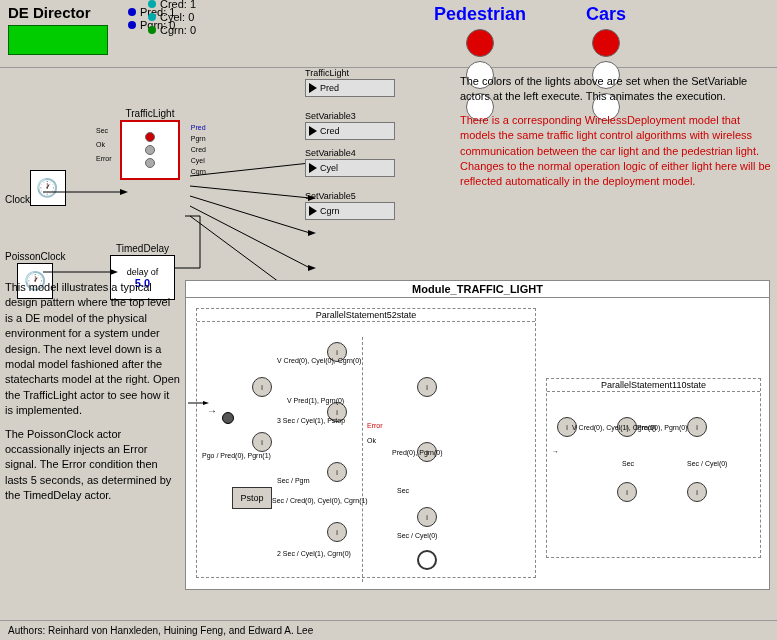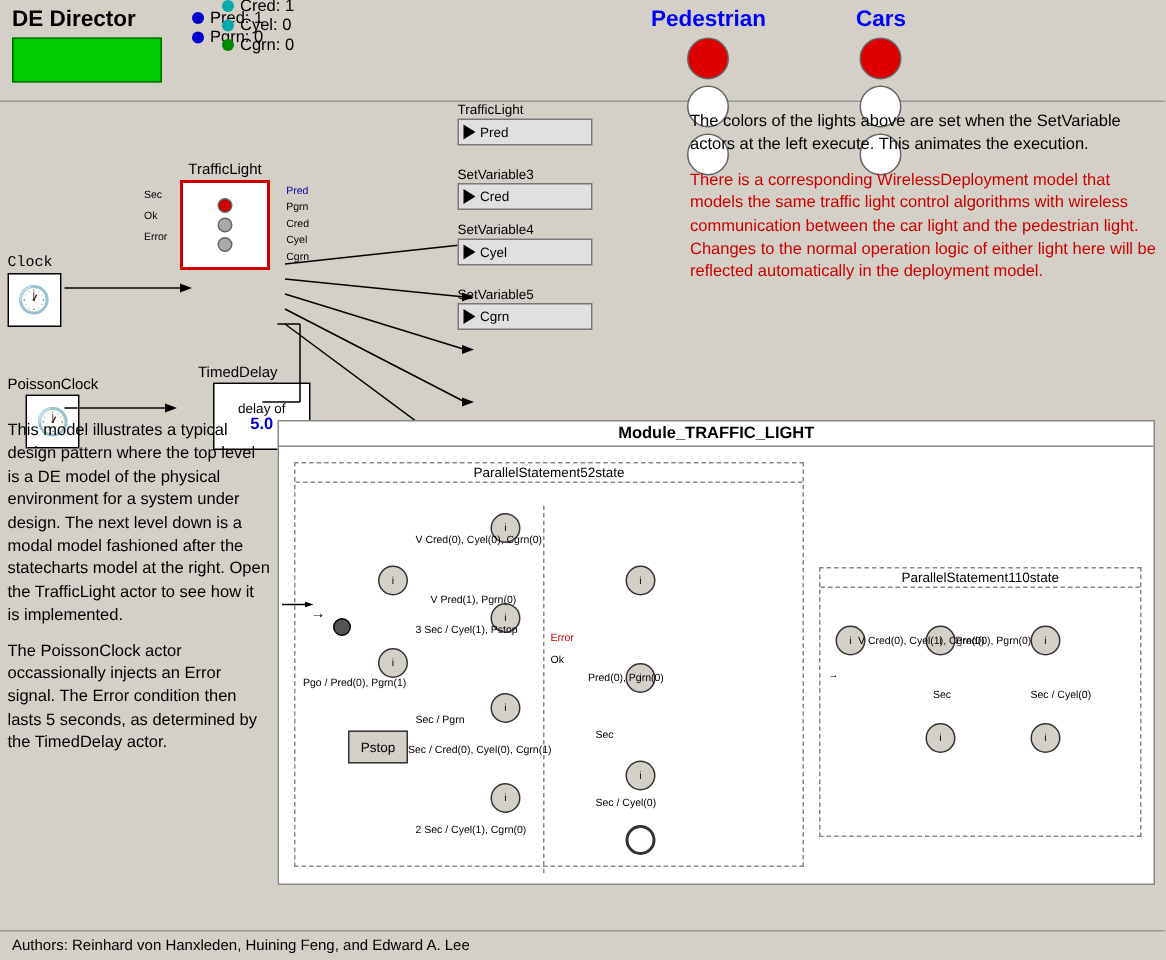--- a/index.html
+++ b/index.html
@@ -79,21 +79,21 @@
       align-items: flex-start;
     }
 
     .traffic-light-group {
       display: flex;
       flex-direction: column;
       align-items: center;
     }
 
     .traffic-light-label {
-      font-size: 15px;
+      font-size: 18px;
       color: #0000ff;
       font-weight: bold;
       margin-bottom: 4px;
     }
 
     .traffic-circle {
       width: 28px;
       height: 28px;
       border-radius: 50%;
       border: 1px solid #666;
@@ -122,23 +122,22 @@
       color: #cc0000;
       line-height: 1.4;
     }
 
     
     #clock-actor {
       position: absolute;
       top: 55px;
       left: 5px;
       display: flex;
-      flex-direction: column;
-      align-items: flex-start;
-      font-family: Liberation Mono, monospace;
+      flex-direction: row;
+      align-items: flex-end;
     }
 
     .actor-label {
       font-size: 10px;
       text-align: center;
       margin-bottom: 1px;
     }
 
     .actor-box {
       width: 36px;
@@ -235,21 +234,20 @@
     .timeddelay-box {
       width: 65px;
       height: 45px;
       background: #ffffff;
       border: 1px solid #000;
       display: flex;
       flex-direction: column;
       align-items: center;
       justify-content: center;
       font-size: 9px;
-      margin-left: 32px;
     }
 
     .timeddelay-value {
       font-size: 11px;
       color: #0000cc;
       font-weight: bold;
     }
 
     
     #left-desc {

